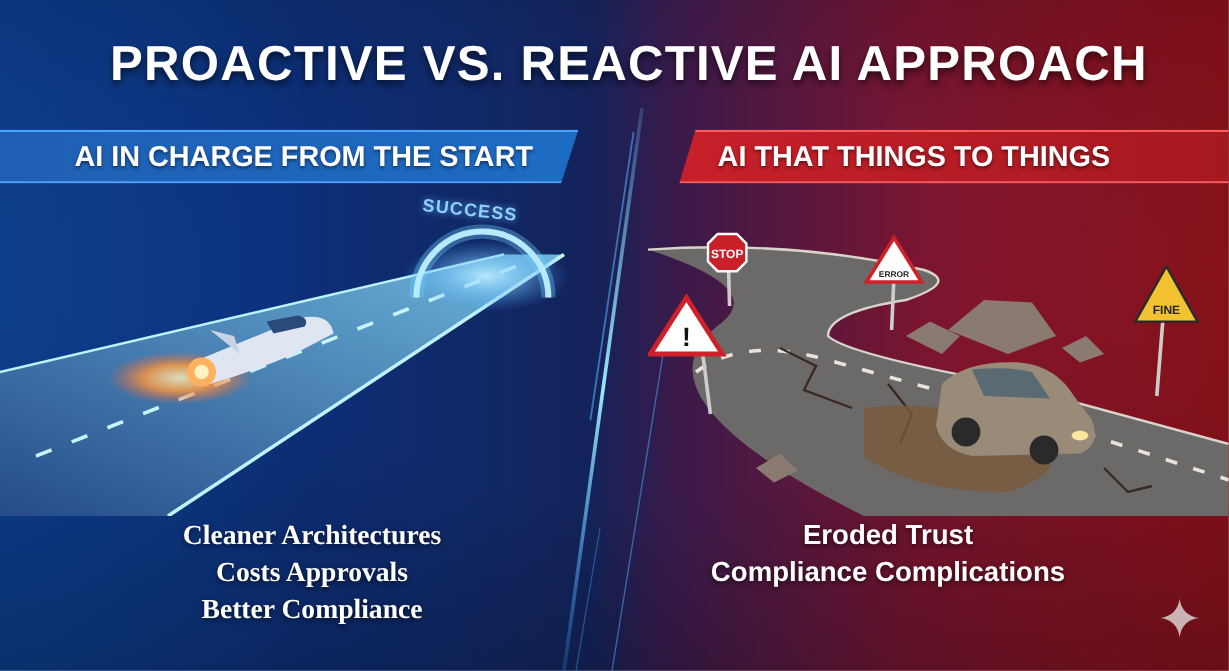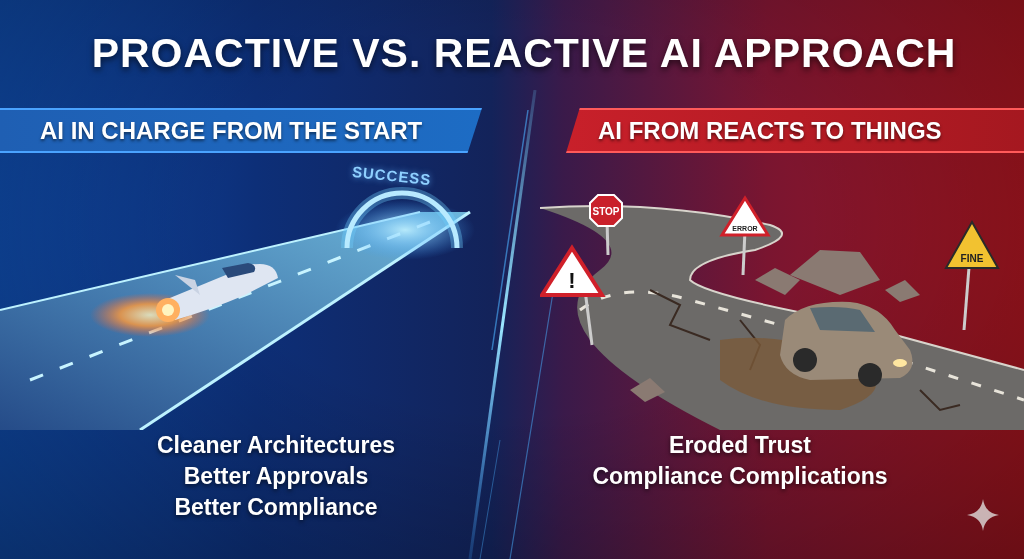--- a/index.html
+++ b/index.html
@@ -2,24 +2,24 @@
 <html><head>
 <meta charset="utf-8">
 <style>
   html,body{margin:0;padding:0;}
   body{width:1024px;height:559px;overflow:hidden;position:relative;
     font-family:"Liberation Sans","DejaVu Sans",sans-serif;
     background:linear-gradient(90deg,#0f4aa8 0%,#0d2f78 25%,#13235a 48%,#3a1a4a 55%,#7a1530 75%,#a3151f 100%);}
   .vignette{position:absolute;inset:0;background:radial-gradient(ellipse at 50% 40%,rgba(0,0,0,0) 40%,rgba(0,0,0,0.35) 100%);pointer-events:none;}
   .title{position:absolute;left:0;right:0;top:30px;text-align:center;color:#fff;font-weight:bold;font-size:41px;letter-spacing:1px;text-shadow:0 3px 6px rgba(0,0,0,.6);padding-left:24px;}
   .banner{position:absolute;top:108px;height:45px;display:flex;align-items:center;color:#fff;font-weight:bold;font-size:24px;text-shadow:0 2px 3px rgba(0,0,0,.5);}
-  .banner.left{left:0;width:482px;background:linear-gradient(90deg,#1f5fb3,#1d6cc4);border-top:2px solid #4aa3ff;border-bottom:2px solid #4aa3ff;clip-path:polygon(0 0,100% 0,97% 100%,0 100%);padding-left:40px;box-sizing:border-box;}
+  .banner.left{left:0;width:482px;background:linear-gradient(90deg,#1f5fb3,#1d6cc4);border-top:2px solid #4aa3ff;border-bottom:2px solid #4aa3ff;clip-path:polygon(0 0,100% 0,97% 100%,0 100%);padding-left:62px;box-sizing:border-box;}
   .banner.right{left:566px;width:458px;background:linear-gradient(90deg,#c8202a,#a51820);border-top:2px solid #ff5a5a;border-bottom:2px solid #ff5a5a;clip-path:polygon(3% 0,100% 0,100% 100%,0 100%);padding-left:32px;box-sizing:border-box;}
   .list{position:absolute;top:430px;text-align:center;color:#fff;font-weight:bold;font-size:23px;line-height:31px;text-shadow:0 2px 4px rgba(0,0,0,.6);}
-  .list.left{left:116px;width:320px;}
+  .list.left{left:100px;width:320px;font-family:Liberation Serif, serif;}
   .list.right{left:590px;width:300px;}
   .scene{position:absolute;pointer-events:none;}
   .success{position:absolute;left:352px;top:167px;color:#8fd0ff;font-weight:bold;font-size:15px;letter-spacing:1px;transform:rotate(6deg);text-shadow:0 0 6px rgba(100,180,255,.8);}
   .sign-text{font-family:"Liberation Sans",sans-serif;font-weight:bold;}
   .sparkle{position:absolute;left:965px;top:497px;width:36px;height:36px;}
 </style>
 </head>
 <body>
 
 <div class="vignette"></div>
@@ -120,26 +120,26 @@
     <text x="432" y="82" text-anchor="middle" fill="#222" font-size="10" class="sign-text">FINE</text>
   </g>
 </svg>
 
 <div class="title">PROACTIVE VS. REACTIVE AI APPROACH</div>
 
 <div class="banner left">
   <span>AI IN CHARGE FROM THE START</span>
 </div>
 <div class="banner right">
-  <span>AI FROM REACTS TO THINGS</span>
+  <span>AI THAT THINGS TO THINGS</span>
 </div>
 
 <div class="list left">
   <div>Cleaner Architectures</div>
-  <div>Better Approvals</div>
+  <div>Costs Approvals</div>
   <div>Better Compliance</div>
 </div>
 <div class="list right">
   <div>Eroded Trust</div>
   <div>Compliance Complications</div>
 </div>
 
 <svg class="sparkle" viewBox="0 0 36 36">
   <path d="M18,2 Q20,16 34,18 Q20,20 18,34 Q16,20 2,18 Q16,16 18,2 Z" fill="#d9d0d0" opacity=".85"></path>
 </svg>

